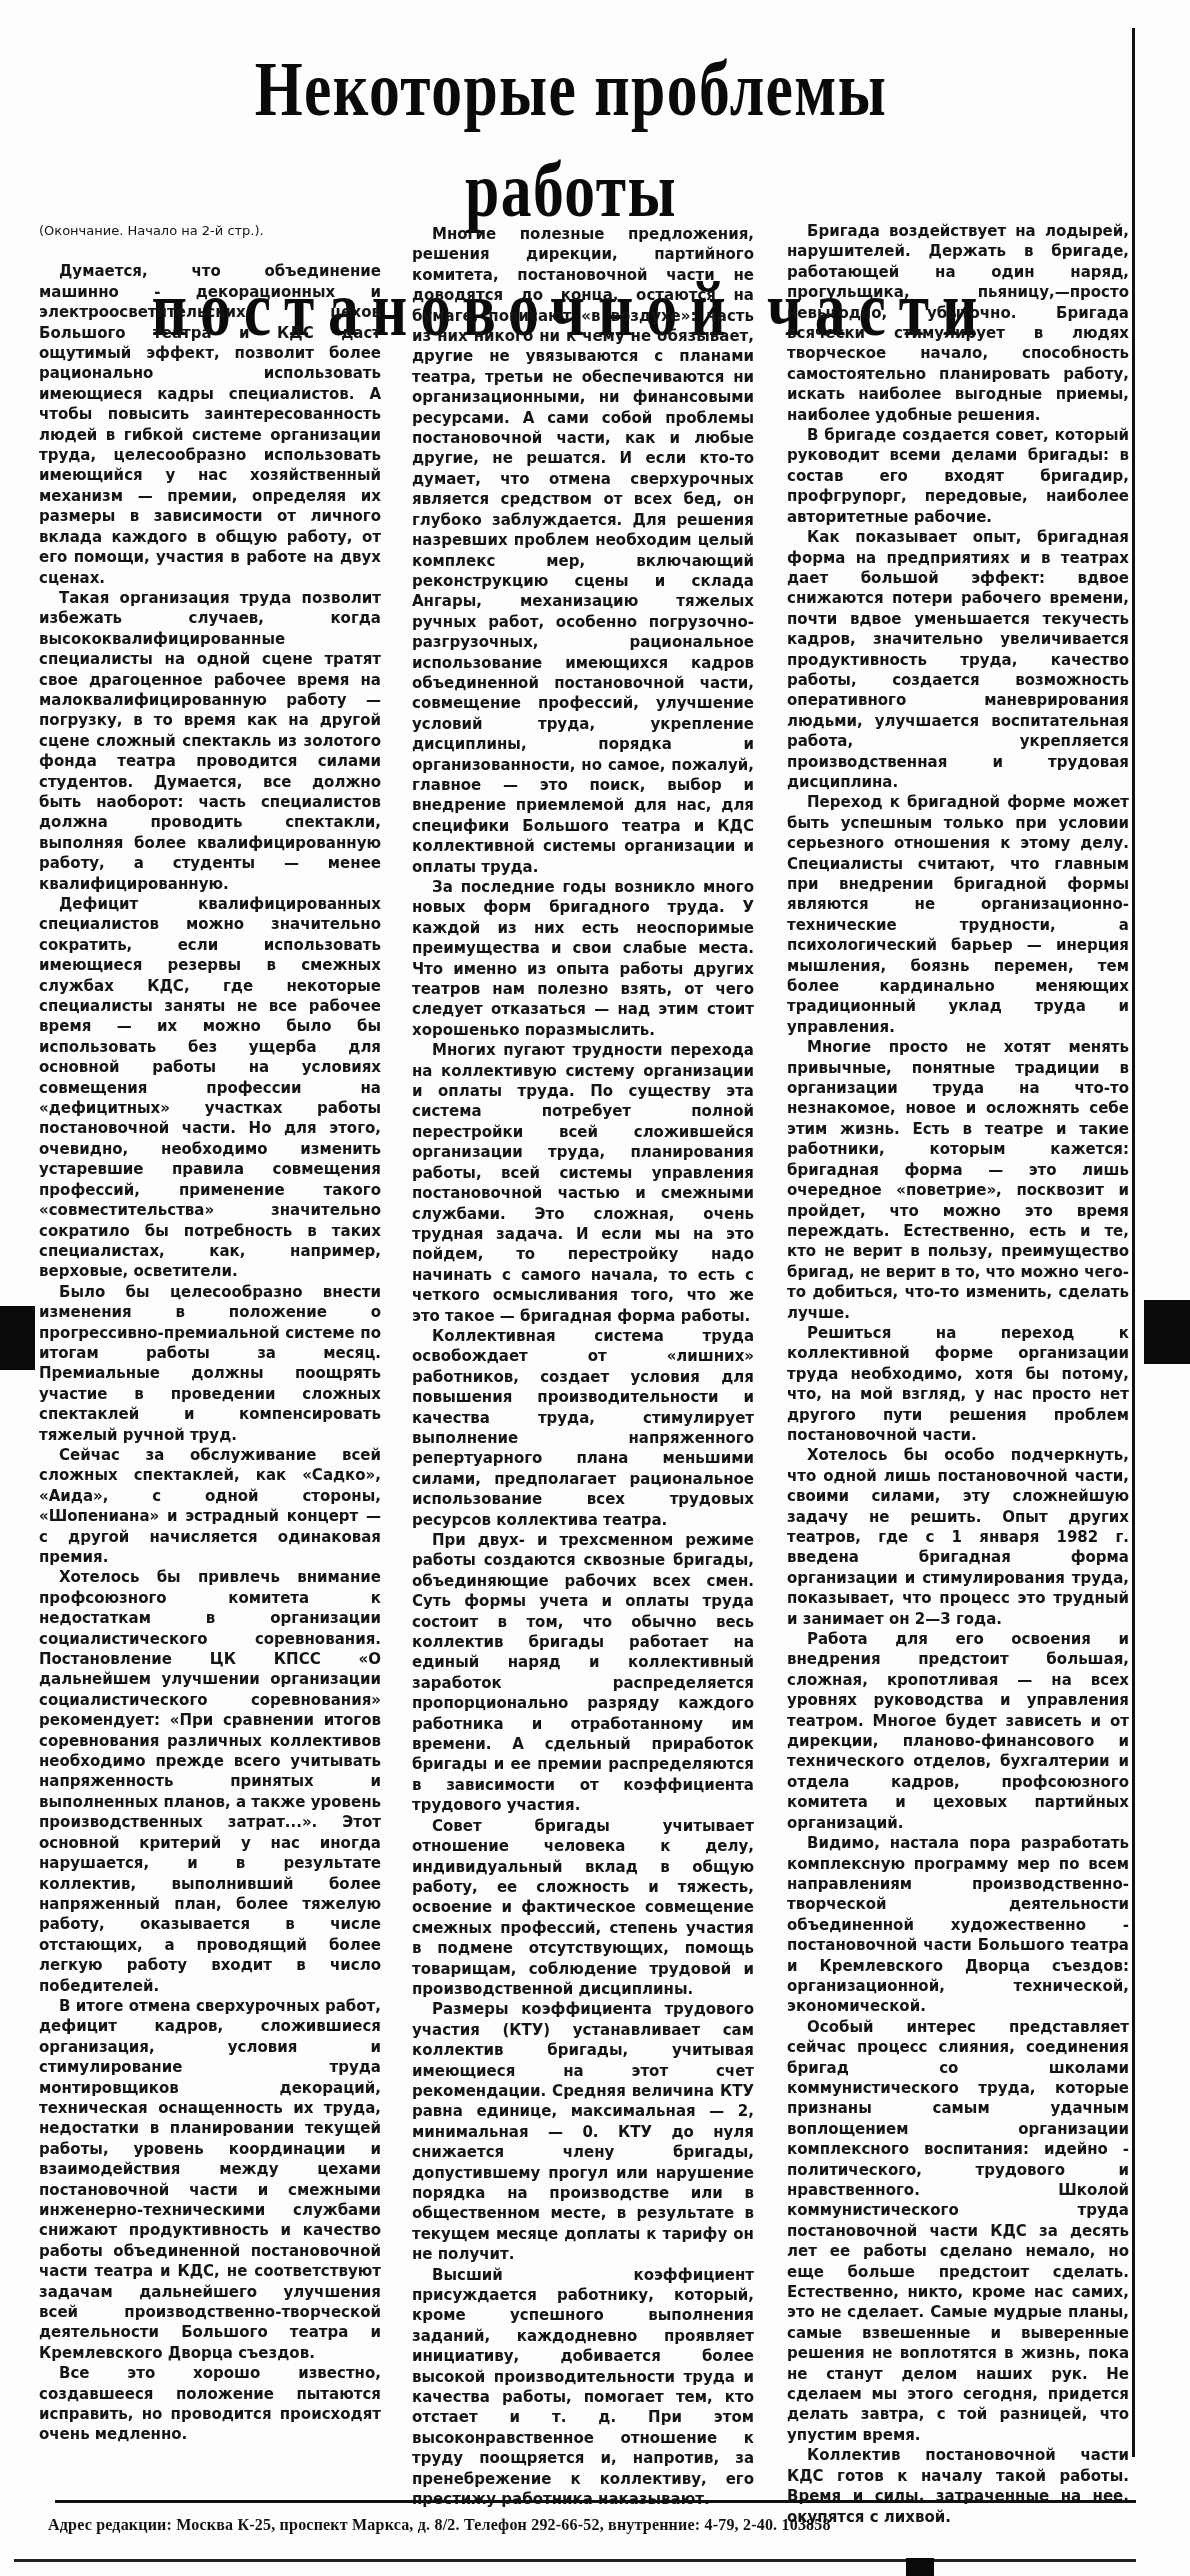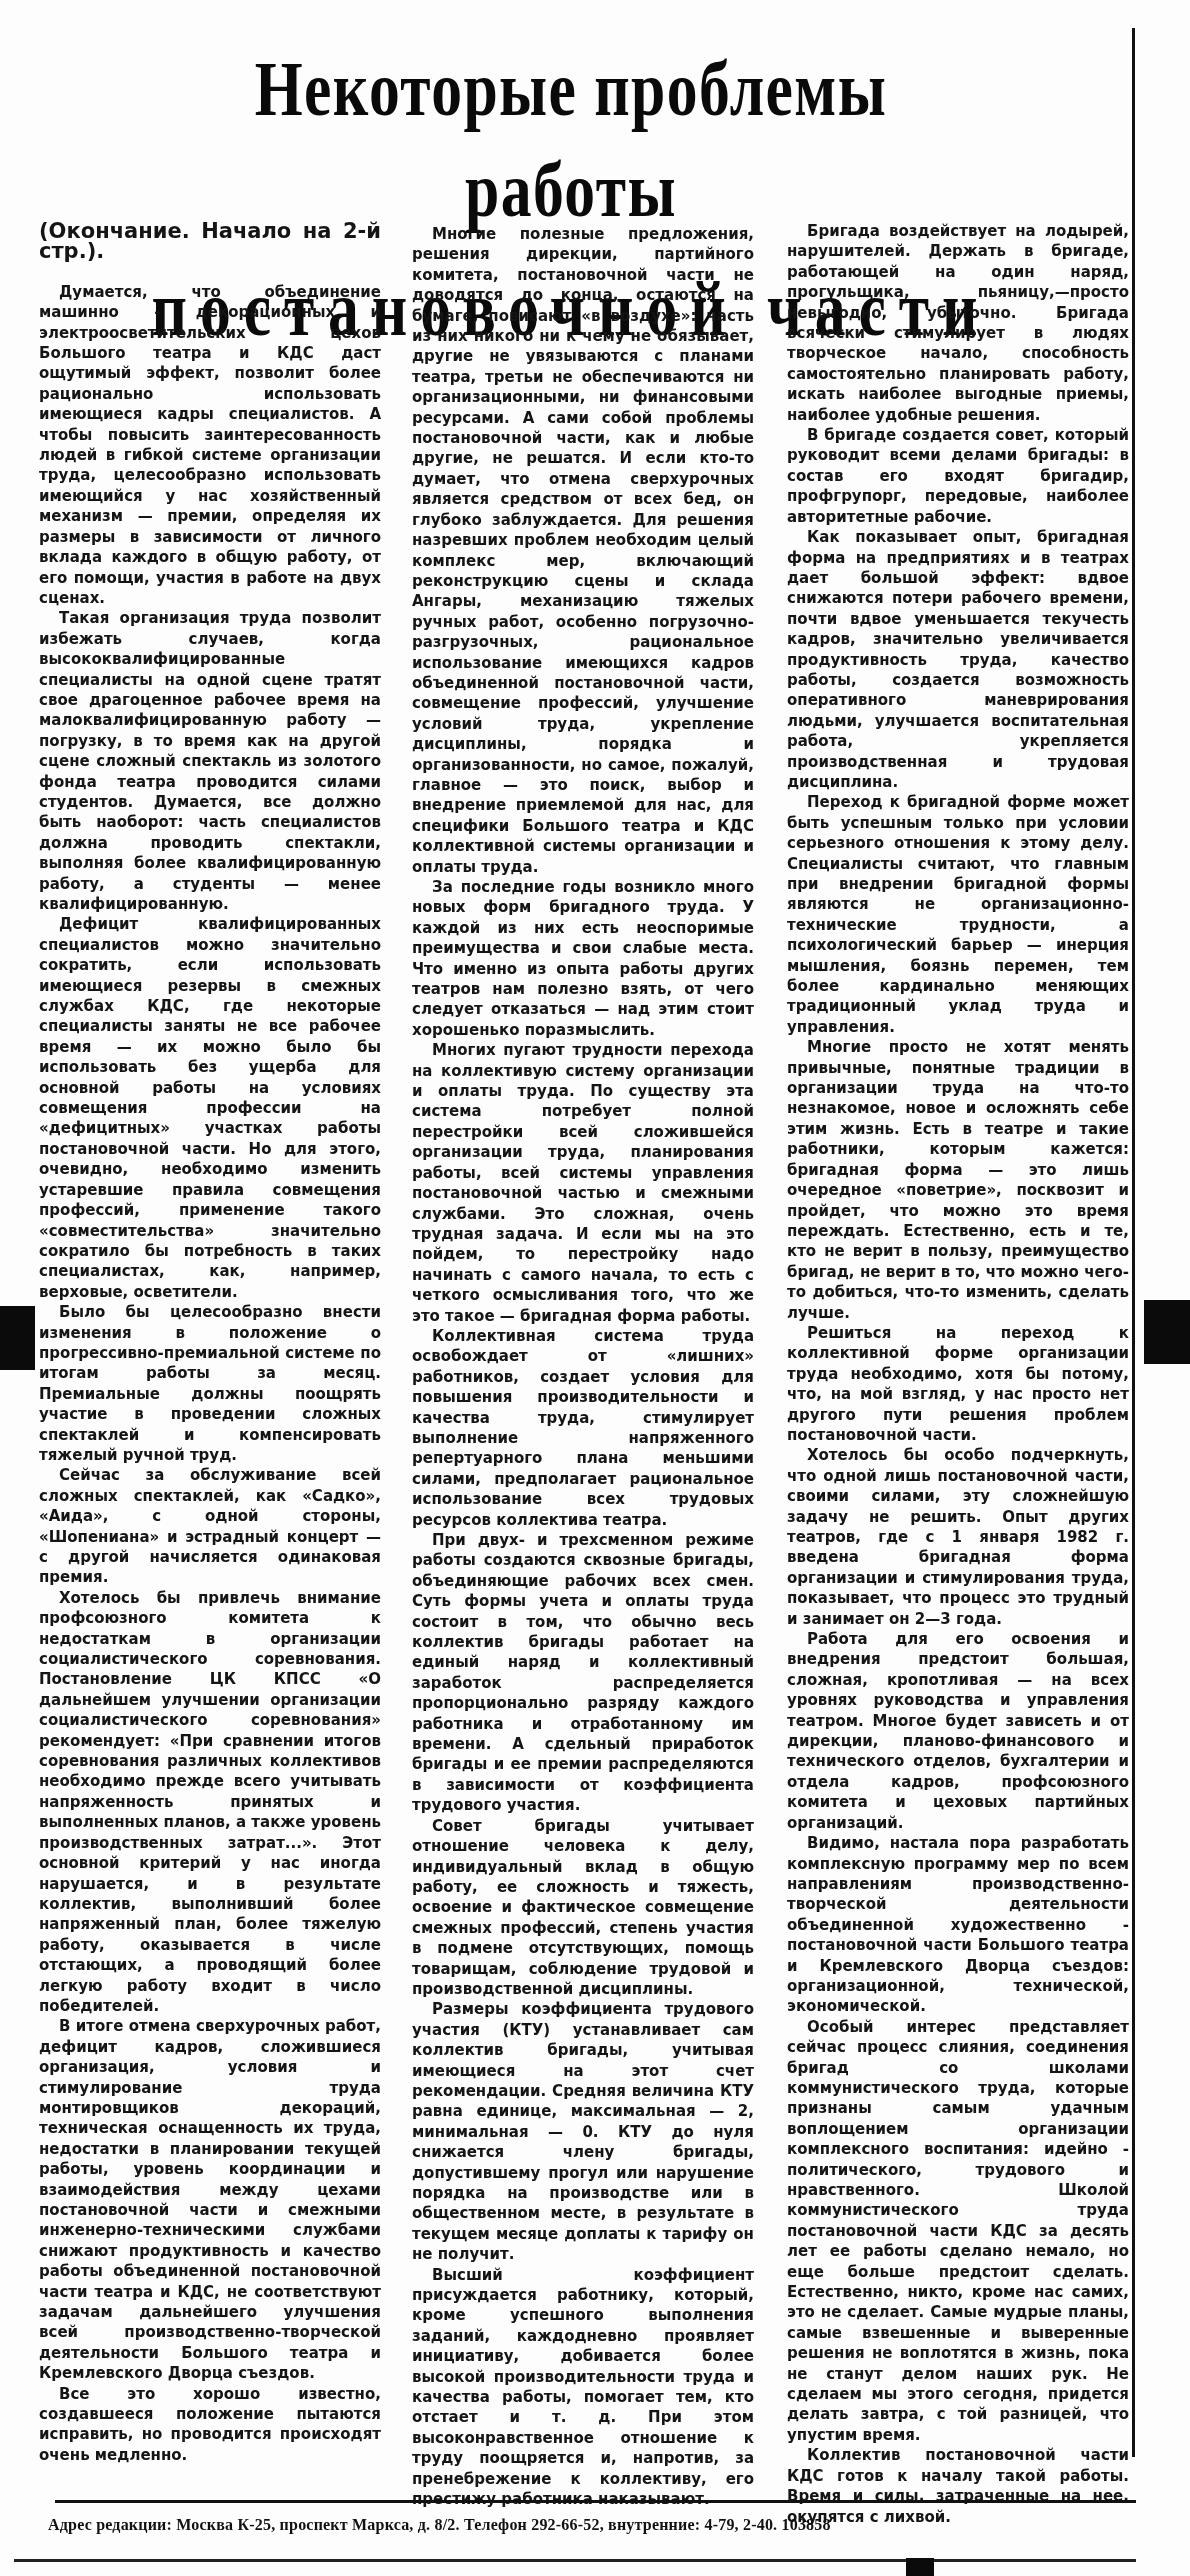--- a/index.html
+++ b/index.html
@@ -15,21 +15,21 @@
   .col {
     position: absolute; top: 221px; width: 342px;
     font-family: "DejaVu Sans", "Liberation Sans", sans-serif; font-size: 15px; line-height: 20.4px;
     font-weight: bold; text-align: justify; color: #151515;
     hyphens: manual;
   }
   .col1 { left: 39px; top: 221px; }
   .col2 { left: 412px; top: 224px; }
   .col3 { left: 787px; top: 221px; }
   .col p { margin: 0; text-indent: 20px; }
-  .intro { font-weight: bold; font-size: 21px; text-indent: 0 !important; margin-bottom: 20px !important; }
+  .intro { font-weight: normal; font-size: 13px; text-indent: 0 !important; margin-bottom: 20px !important; }
   .bottom-rule { position: absolute; left: 55px; top: 2500px; width: 1081px; height: 2.8px; background: #111; }
   .footer {
     position: absolute; left: 48px; top: 2516px; width: 1067px;
     font-family: "Liberation Serif", "DejaVu Serif", serif; font-weight: bold; font-size: 16px; color: #111;
     text-align: left; letter-spacing: 0.2px;
   }
   .bottom-rule2 { position: absolute; left: 14px; top: 2559px; width: 1122px; height: 2.8px; background: #222; }
   .blk { position: absolute; background: #0b0b0b; }
   .blk-left { left: 0; top: 1306px; width: 35px; height: 64px; }
   .blk-right { left: 1144px; top: 1300px; width: 46px; height: 64px; }

